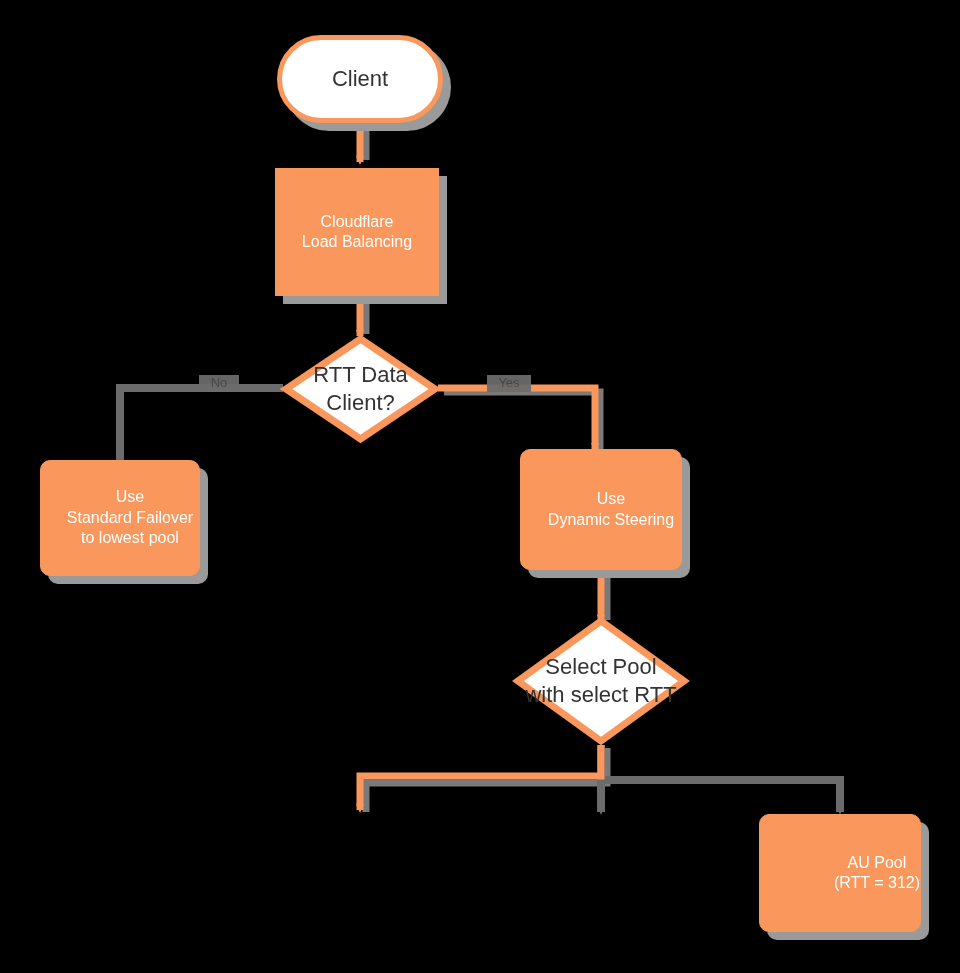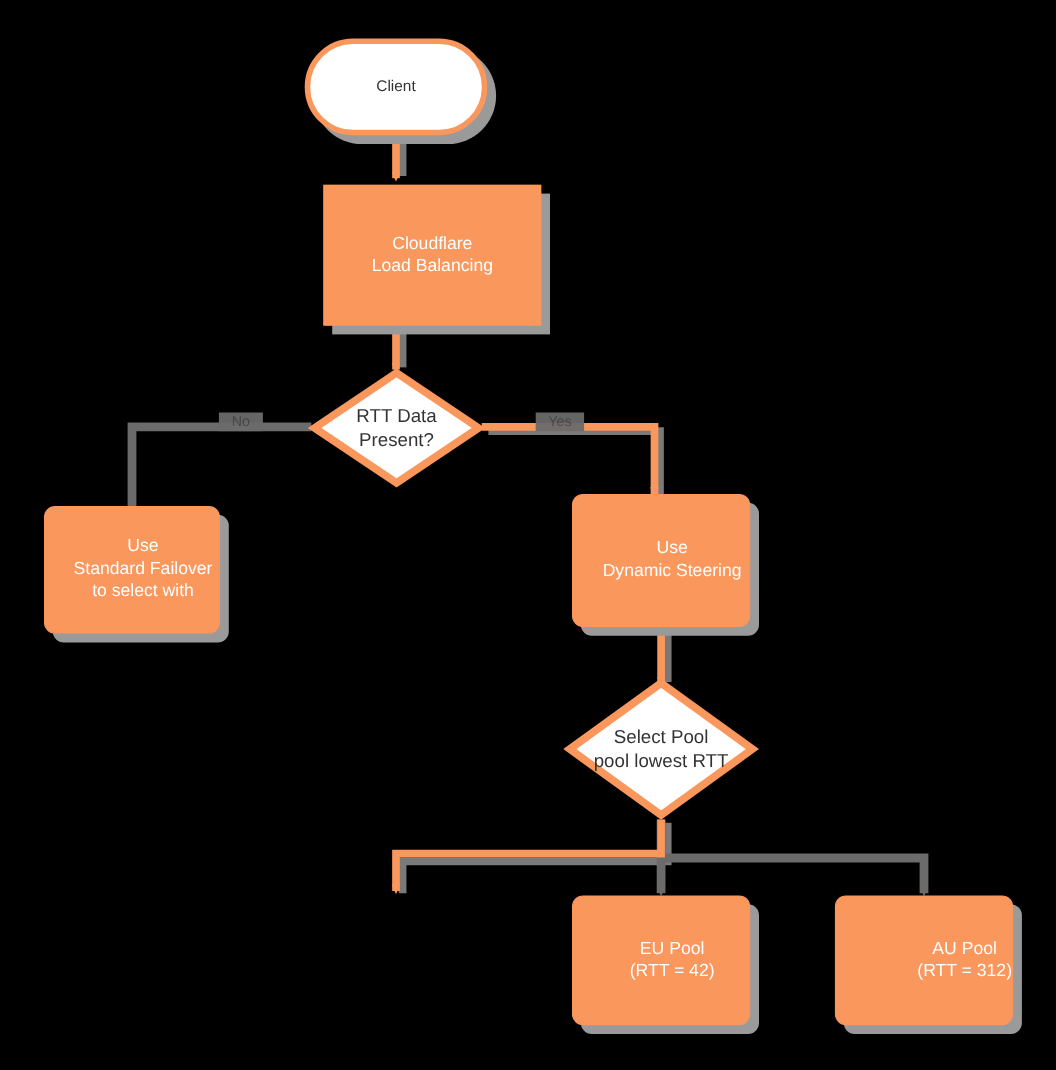--- a/index.html
+++ b/index.html
@@ -43,39 +43,39 @@
                 8px 8px 0 0 #9a9a9a;
   }
   .proc.sharp { border-radius: 0; }
   .proc.round { border-radius: 10px; padding-left: 20px; }
   
   .term {
     background: #FFFFFF;
     border: 5px solid #F9975D;
     border-radius: 999px;
     color: #333333;
-    font-size: 14px;
+    font-size: 22px;
     box-shadow: 8px 8px 0 0 #9a9a9a;
   }
   
   .decision {
     position: absolute;
     z-index: 3;
   }
   .decision .shape {
     position: absolute;
     left: 0; top: 0; right: 0; bottom: 0;
   }
   .decision .dlabel {
     position: absolute;
     left: 0; right: 0; top: 50%;
     transform: translateY(-50%);
     text-align: center;
     color: #333333;
-    font-size: 17px;
+    font-size: 22px;
     line-height: 1.28;
     z-index: 2;
     pointer-events: none;
   }
   .edge-label {
     position: absolute;
     z-index: 4;
     font-size: 13px;
     color: #4a4a4a;
     background: #6b6b6b;
@@ -124,69 +124,63 @@
 
     <path d="M601,780 L840,780 L840,812" stroke="#6b6b6b" stroke-width="8" fill="none" marker-end="url(#arrowGray)"></path>
 
     <path d="M601,745 L601,776 L360,776 L360,810" stroke="#F9975D" stroke-width="7" fill="none" marker-end="url(#arrowOrange)"></path>
   </svg>
 
   <div class="node term" style="left:277px; top:35px; width:166px; height:88px;">
     <span>Client</span>
   </div>
 
-  <div class="node proc sharp" style="left:275px; top:168px; width:198px; height:128px;margin-left:19px;">
+  <div class="node proc sharp" style="left:275px; top:168px; width:164px; height:128px;">
     <span>
       <span>Cloudflare</span>
       <span class="nl2">Load Balancing</span>
     </span>
   </div>
 
   <div class="decision" style="left:279px; top:332px; width:163px; height:114px;">
     <svg class="shape" viewBox="0 0 163 114" width="163" height="114">
       <polygon points="81.5,7 156,57 81.5,107 7,57" fill="#FFFFFF" stroke="#F9975D" stroke-width="7"></polygon>
     </svg>
     <div class="dlabel">
       <span>RTT Data</span>
-      <span class="nl2">Present?</span>
+      <span class="nl2">Client?</span>
     </div>
   </div>
 
   <div class="node proc round" style="left:40px; top:460px; width:160px; height:116px;">
     <span>
       <span>Use</span>
       <span class="nl2">Standard Failover</span>
-      <span class="nl2">to select with</span>
+      <span class="nl2">to lowest pool</span>
     </span>
   </div>
 
   <div class="node proc round" style="left:520px; top:449px; width:162px; height:121px;">
     <span>
       <span>Use</span>
       <span class="nl2">Dynamic Steering</span>
     </span>
   </div>
 
   <div class="decision" style="left:512px; top:615px; width:178px; height:132px;">
     <svg class="shape" viewBox="0 0 178 132" width="178" height="132">
       <polygon points="89,6 172,66 89,126 6,66" fill="#FFFFFF" stroke="#F9975D" stroke-width="7"></polygon>
     </svg>
     <div class="dlabel">
       <span>Select Pool</span>
-      <span class="nl2">pool lowest RTT</span>
+      <span class="nl2">with select RTT</span>
     </div>
   </div>
 
 
-  <div class="node proc round" style="left:520px; top:814px; width:162px; height:118px;">
-    <span>
-      <span>EU Pool</span>
-      <span class="nl2">(RTT = 42)</span>
-    </span>
-  </div>
 
   <div class="node proc round" style="left:759px; top:814px; width:162px; height:118px;justify-content:flex-end;">
     <span>
       <span>AU Pool</span>
       <span class="nl2">(RTT = 312)</span>
     </span>
   </div>
 
   <div class="edge-label" style="left:199px; top:375px; width:34px;">No</div>
 

